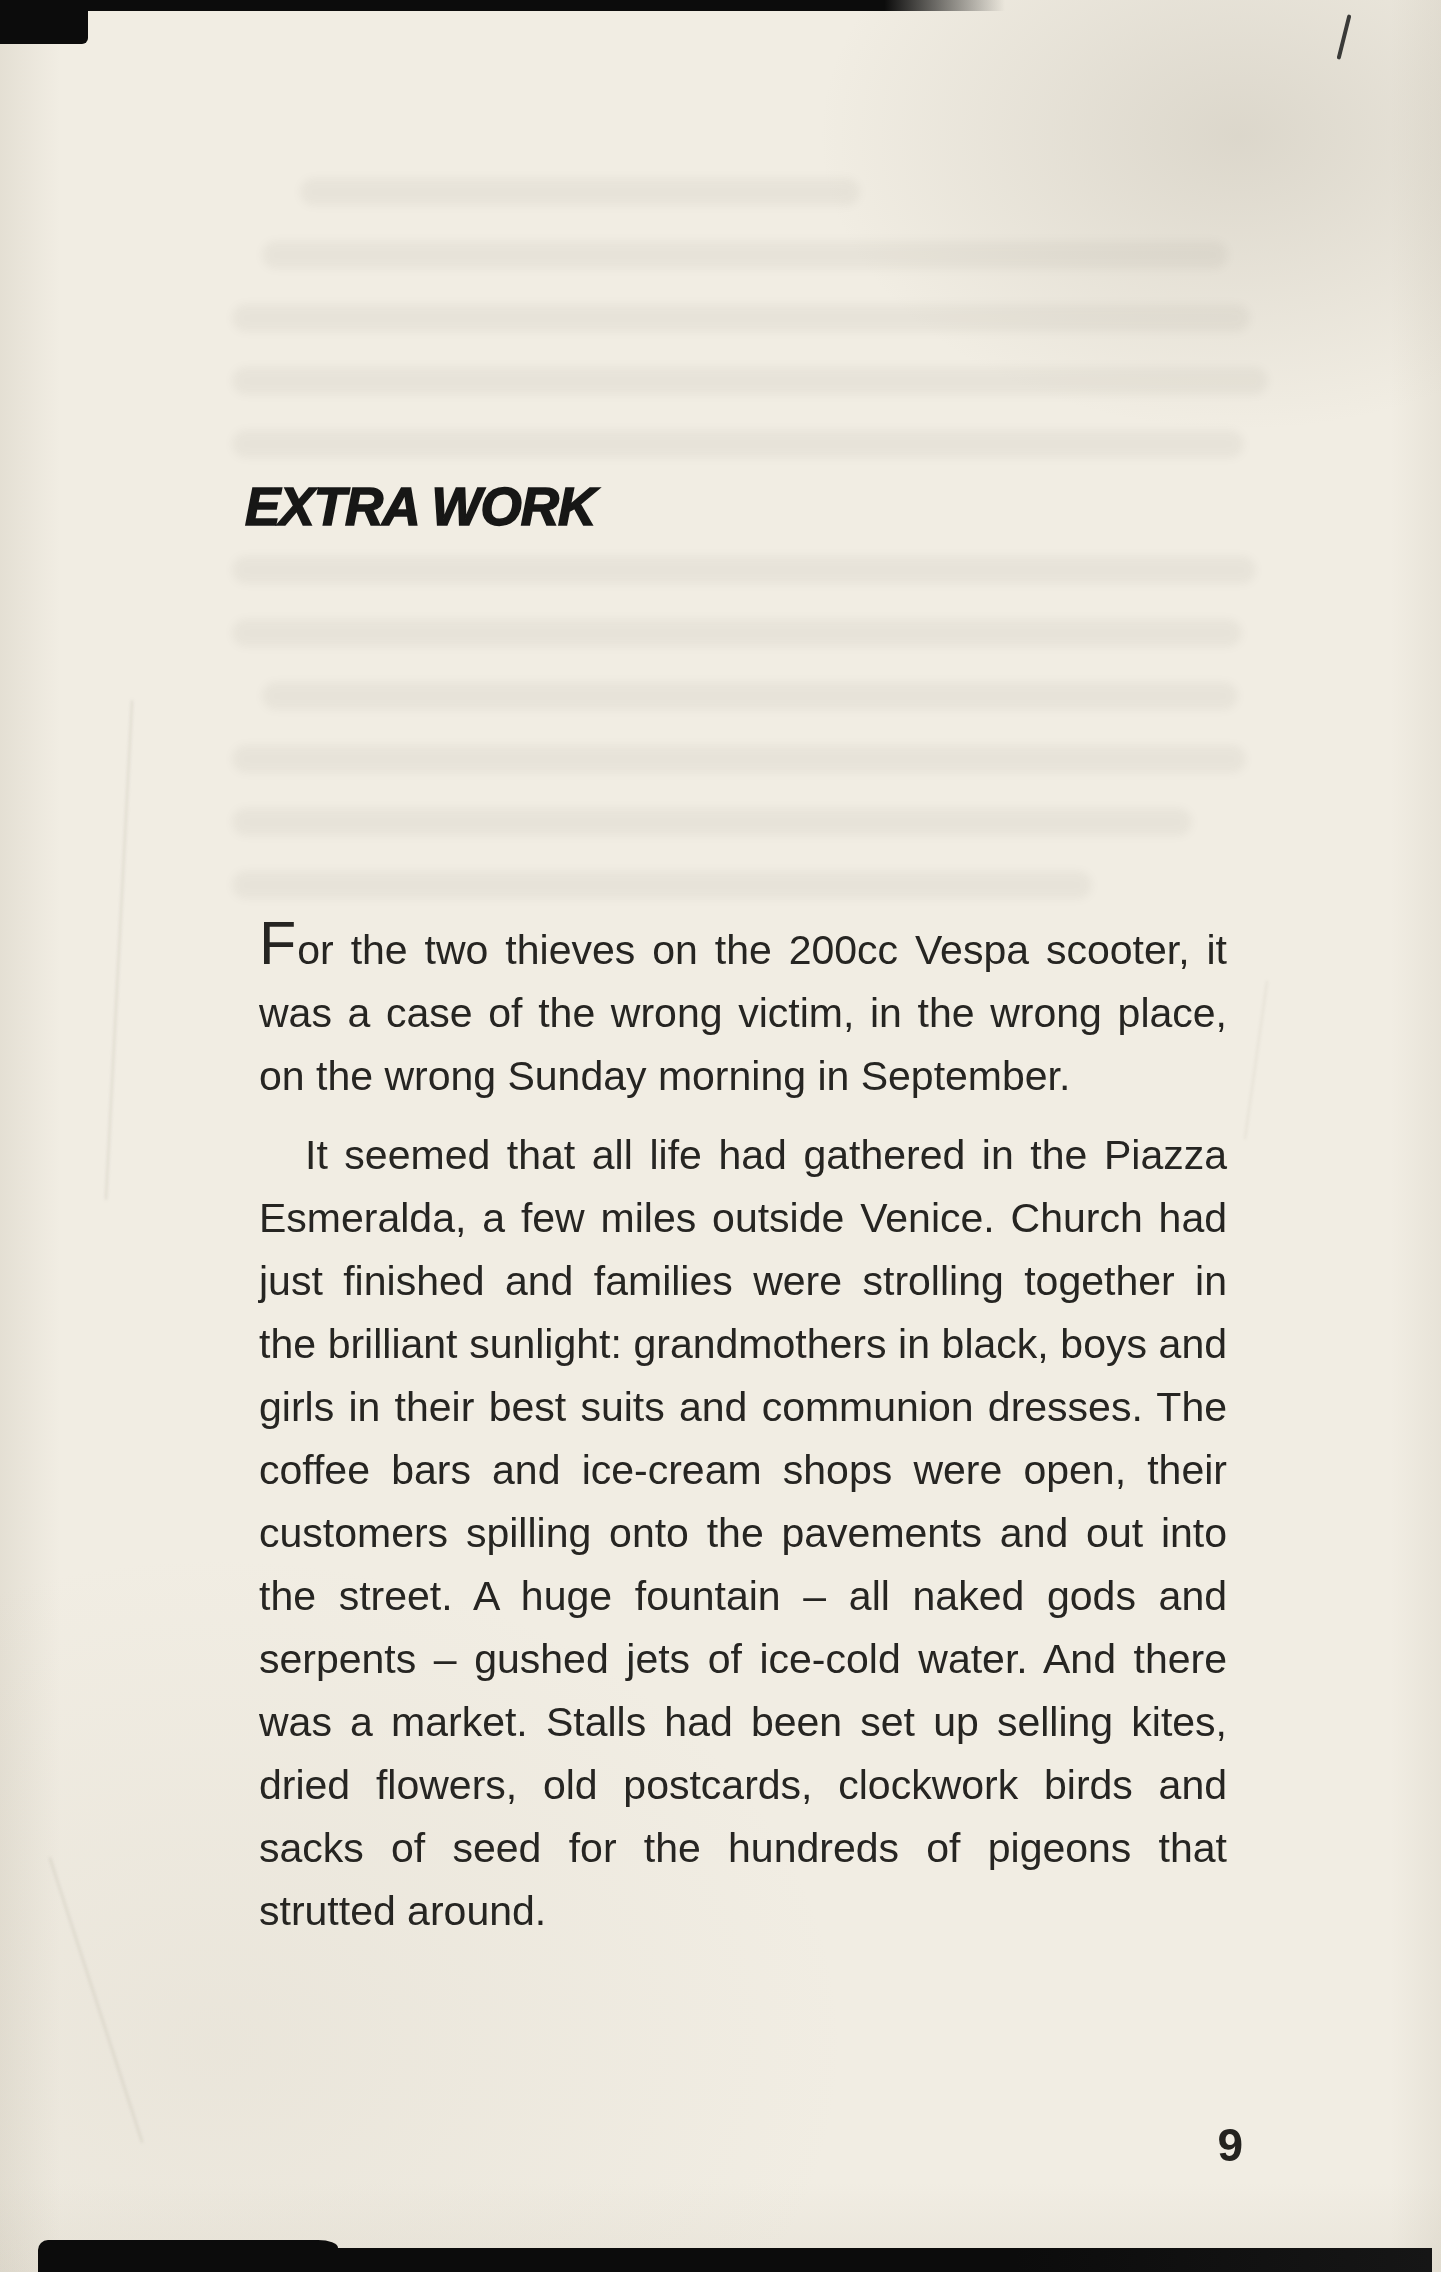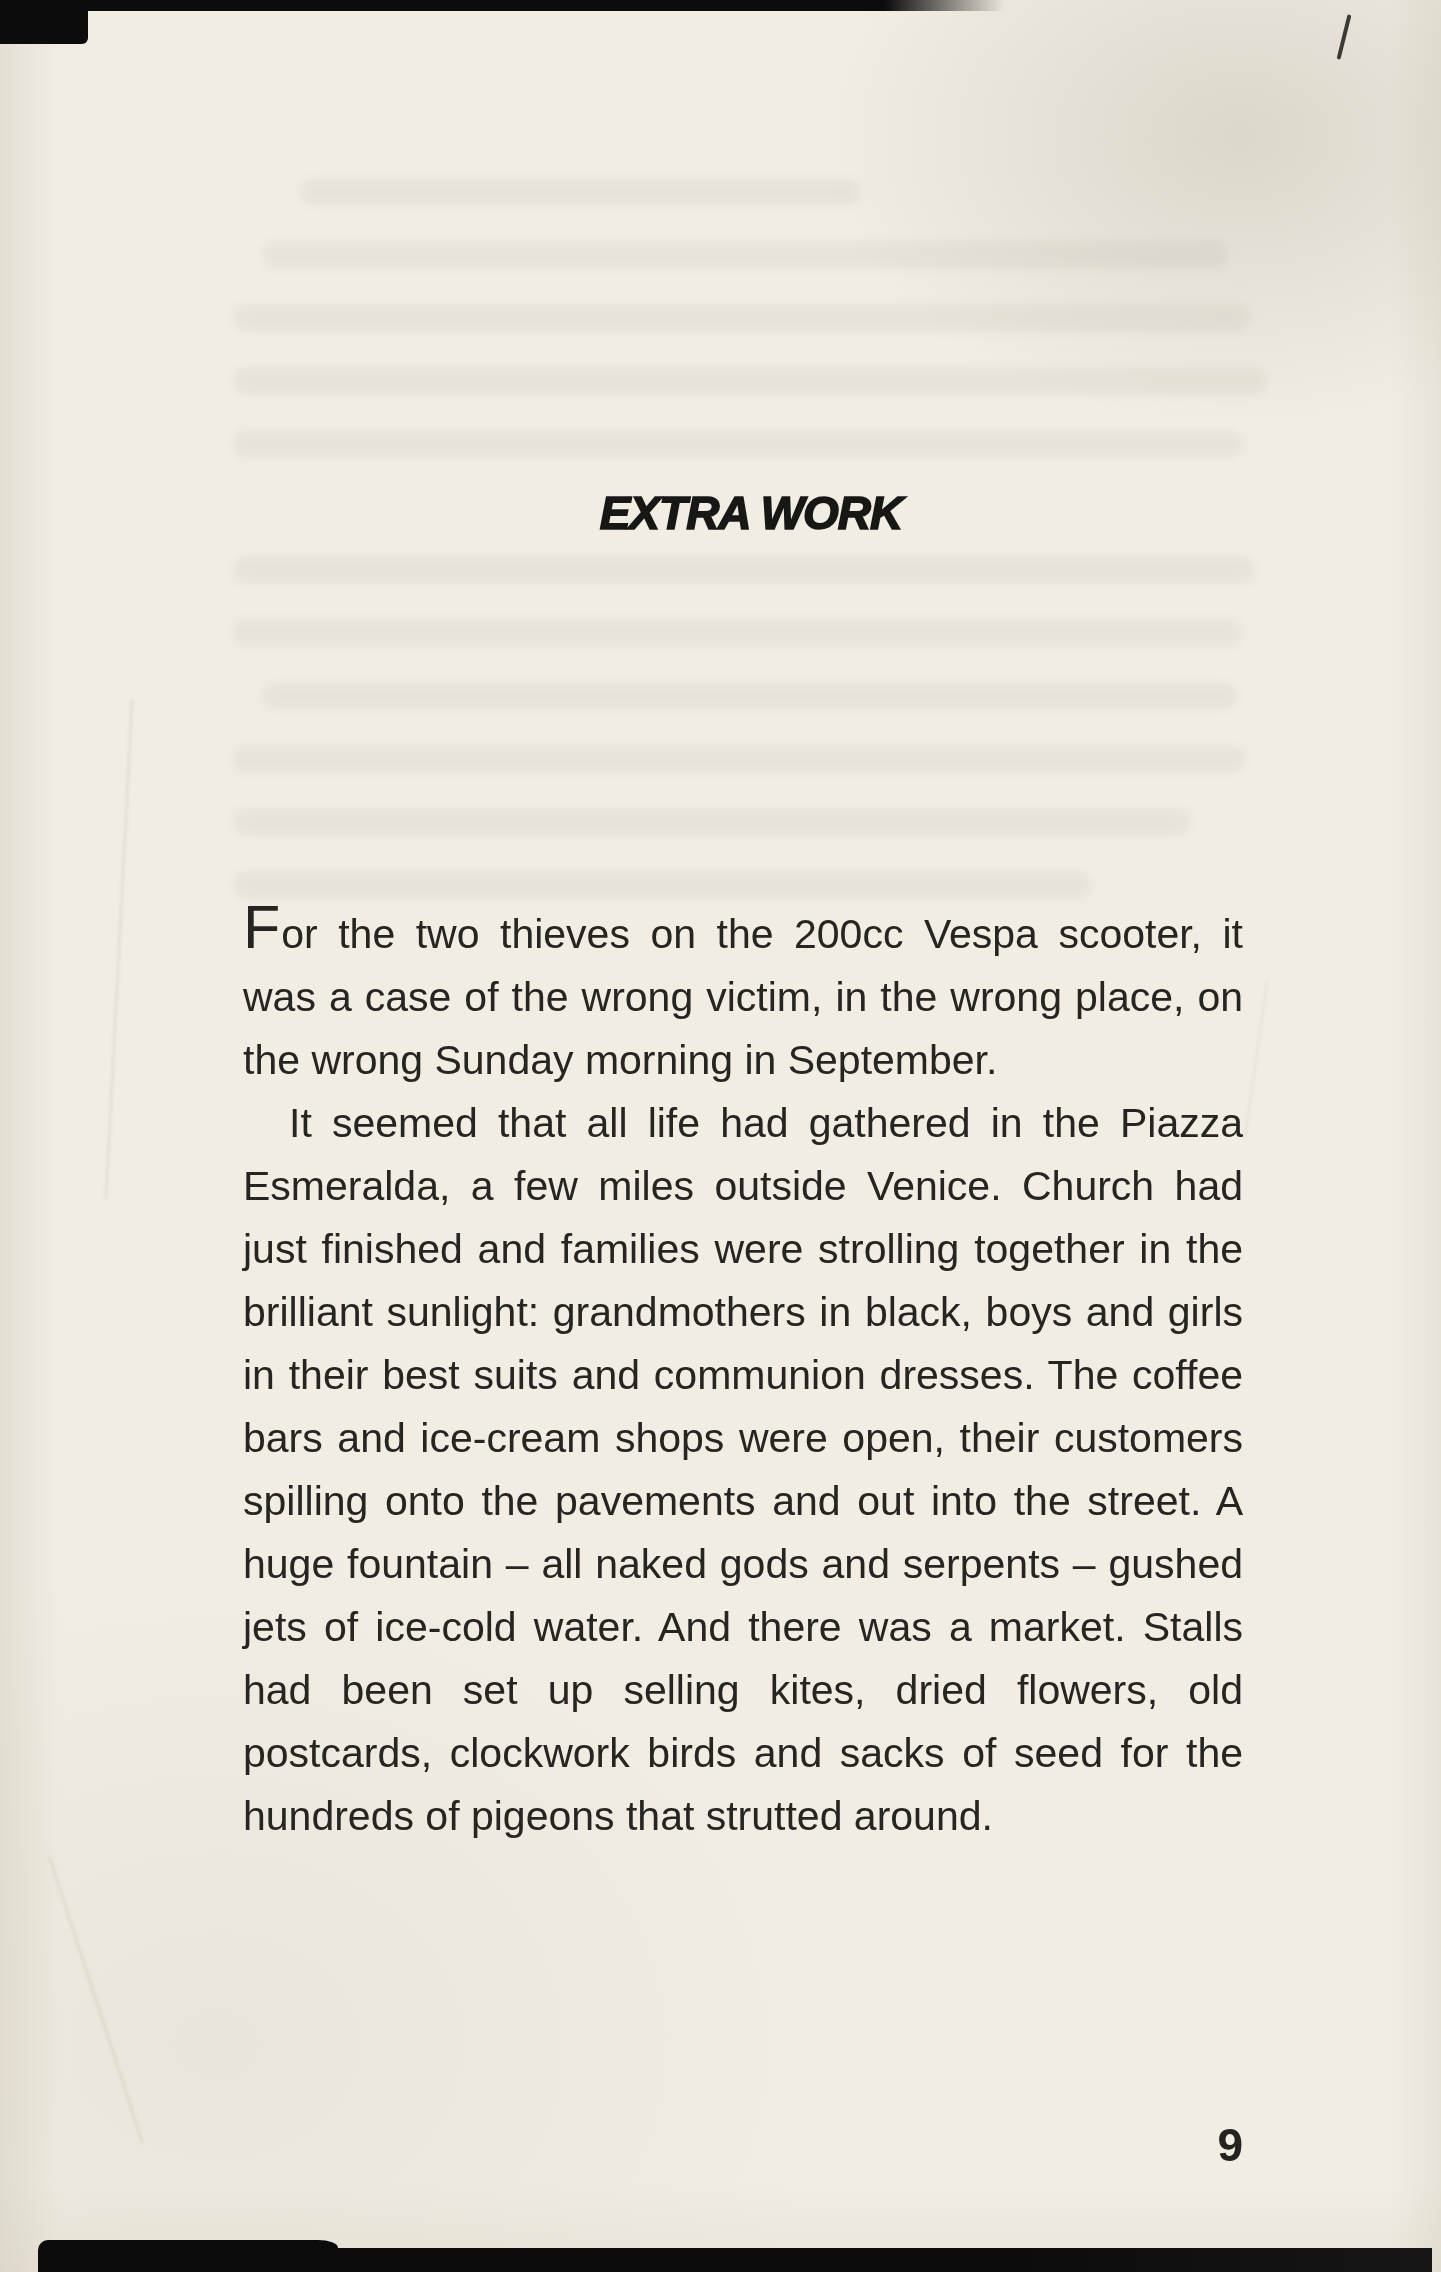--- a/index.html
+++ b/index.html
@@ -74,44 +74,44 @@
   .fold.f1 { left: 118px; top: 700px; width: 2px; height: 500px; transform: rotate(3deg); }
   .fold.f2 { left: 95px;  top: 1850px; width: 2px; height: 300px; transform: rotate(-18deg); }
   .fold.f3 { left: 1255px; top: 980px; width: 2px; height: 160px; transform: rotate(8deg); opacity:.6; }
 
   
   .chapter-title {
     position: absolute;
     left: 243px;
     top: 462px;
     width: 1000px;
-    margin: 8px;
-    text-align: center;
-    font-size: 46px;
+    margin: 2px;
+    text-align: left;
+    font-size: 53px;
     line-height: 86px;
     font-weight: 700;
     font-style: italic;
     letter-spacing: -1px;
     color: #171716;
     -webkit-text-stroke: 1.6px #171716;
   }
 
   
   .body-text {
     position: absolute;
     left: 243px;
     top: 903px;
     width: 1000px;
     color: #262522;
     font-size: 41px;
     line-height: 63px;
     text-align: justify;
   }
   .body-text p {
-    margin: 0;
+    margin: 16px;
   }
   .body-text p.indented {
     text-indent: 46px;
   }
   .dropcap {
     font-size: 61px;
     font-weight: 400;
     line-height: 0;
     letter-spacing: 1px;
   }

